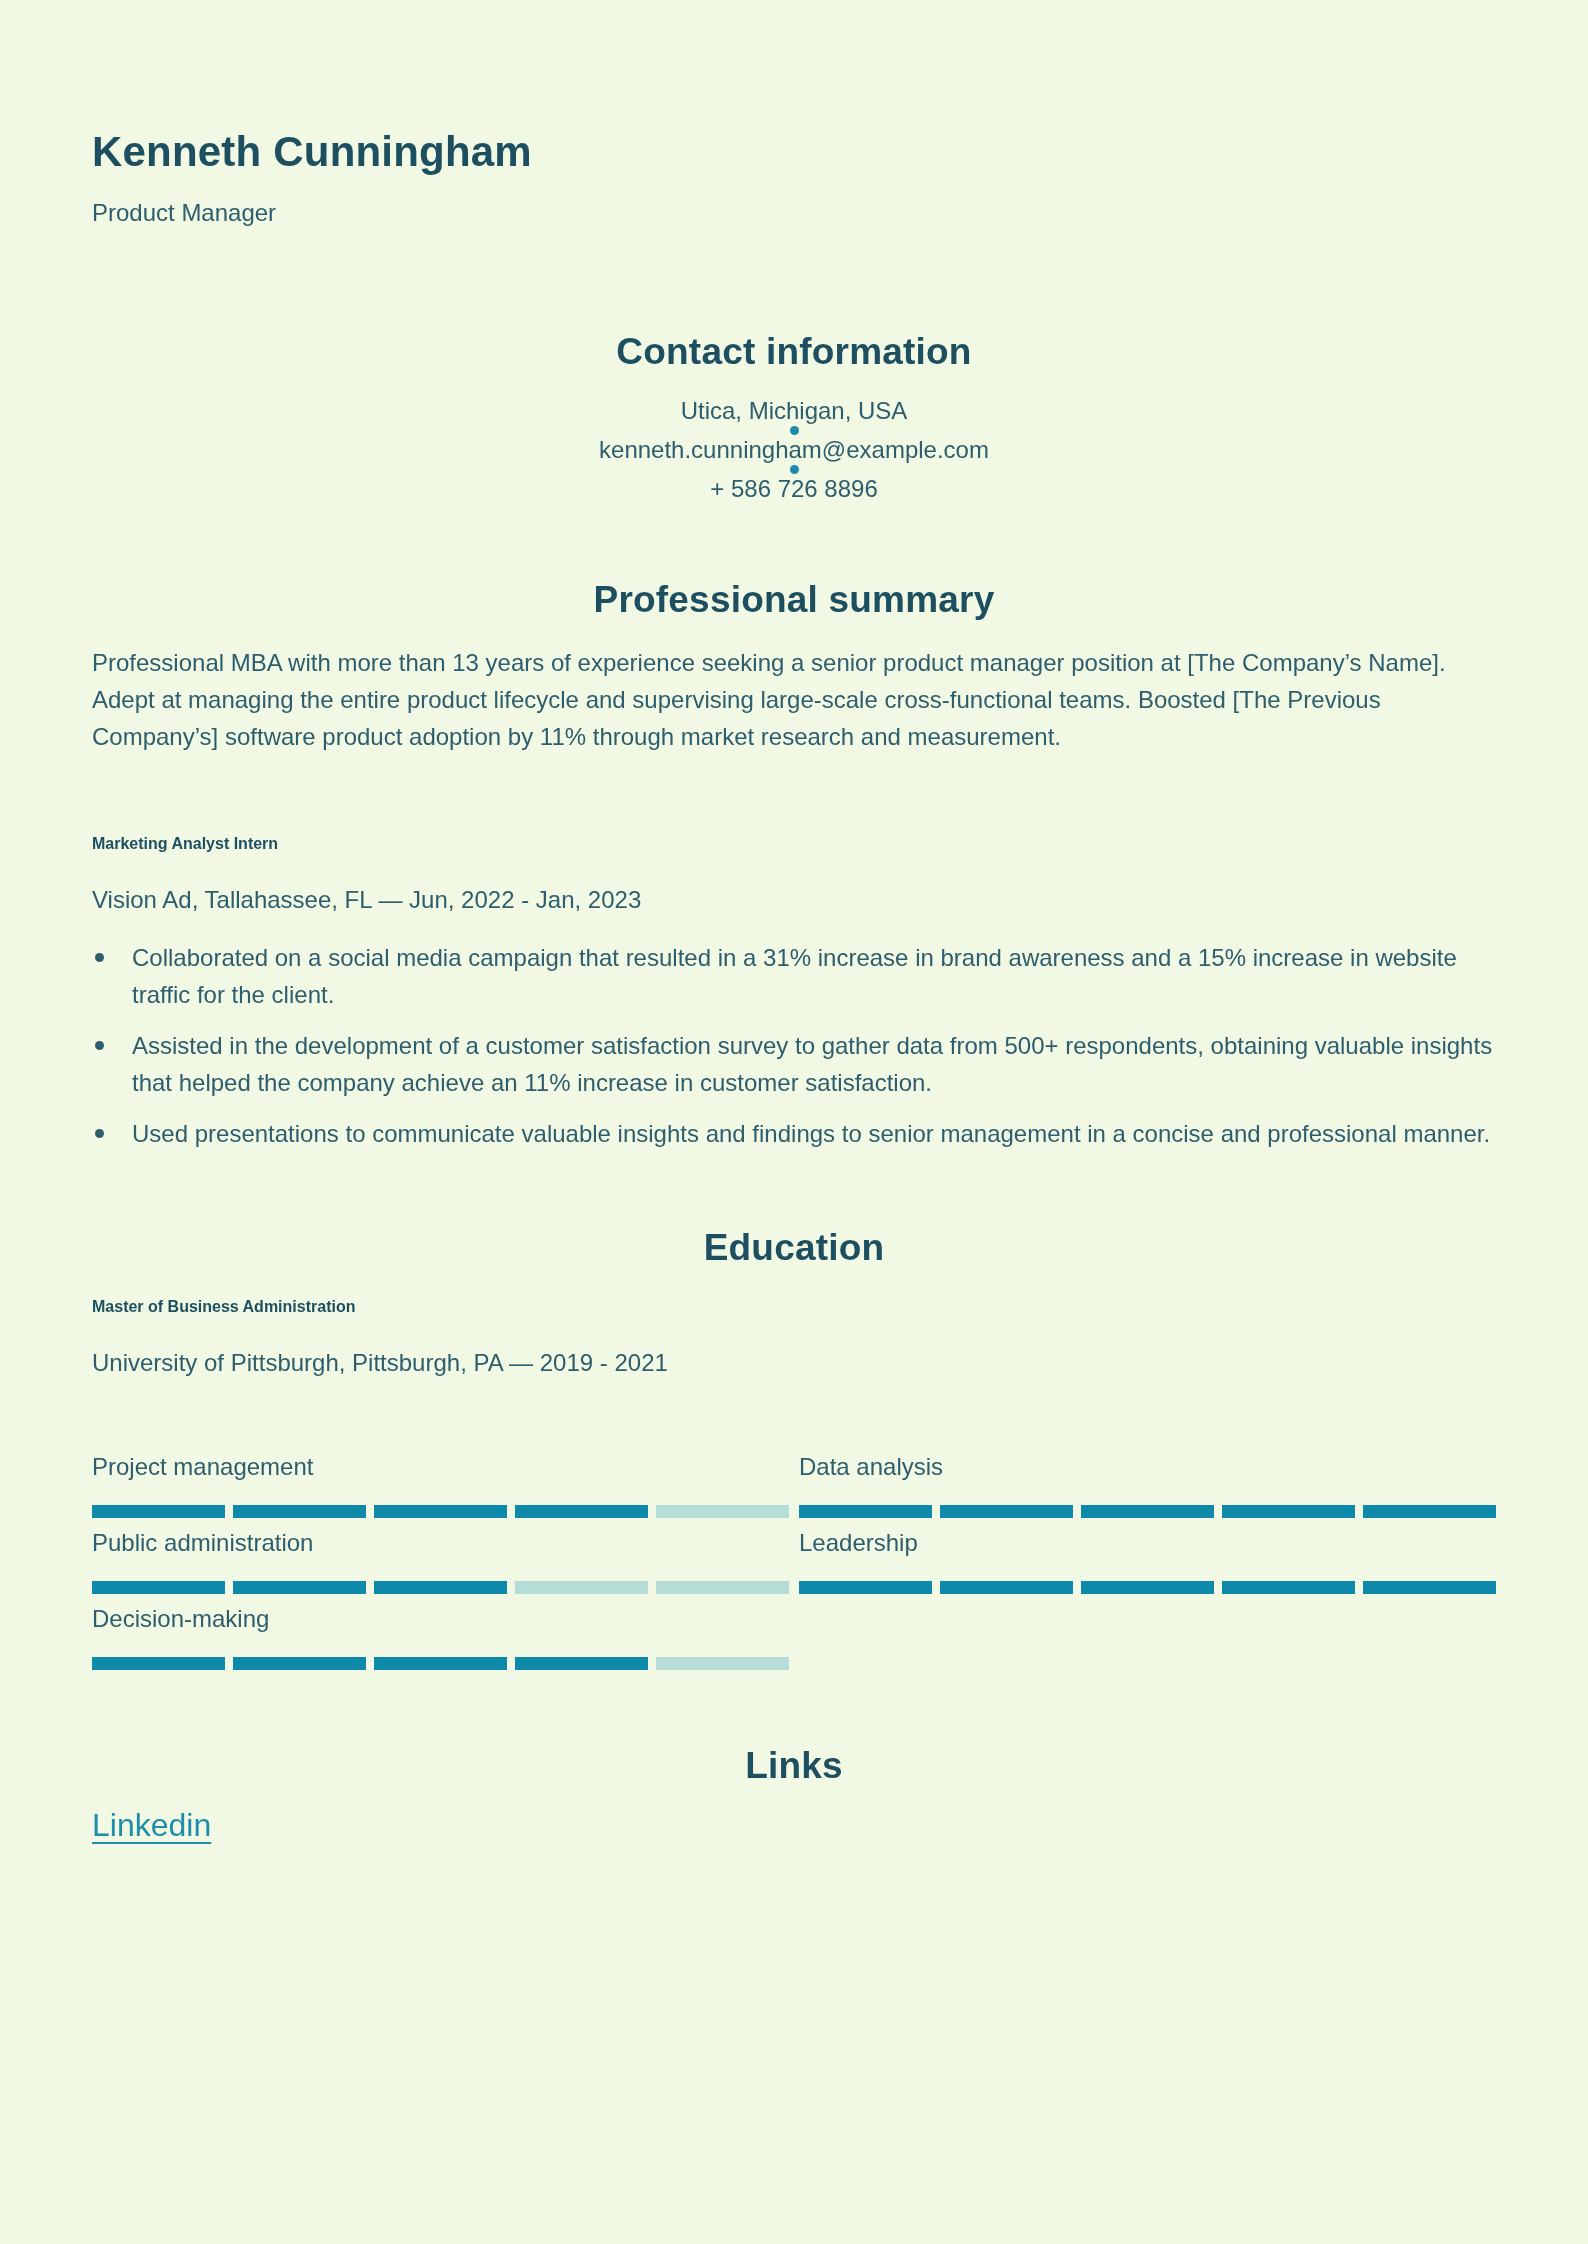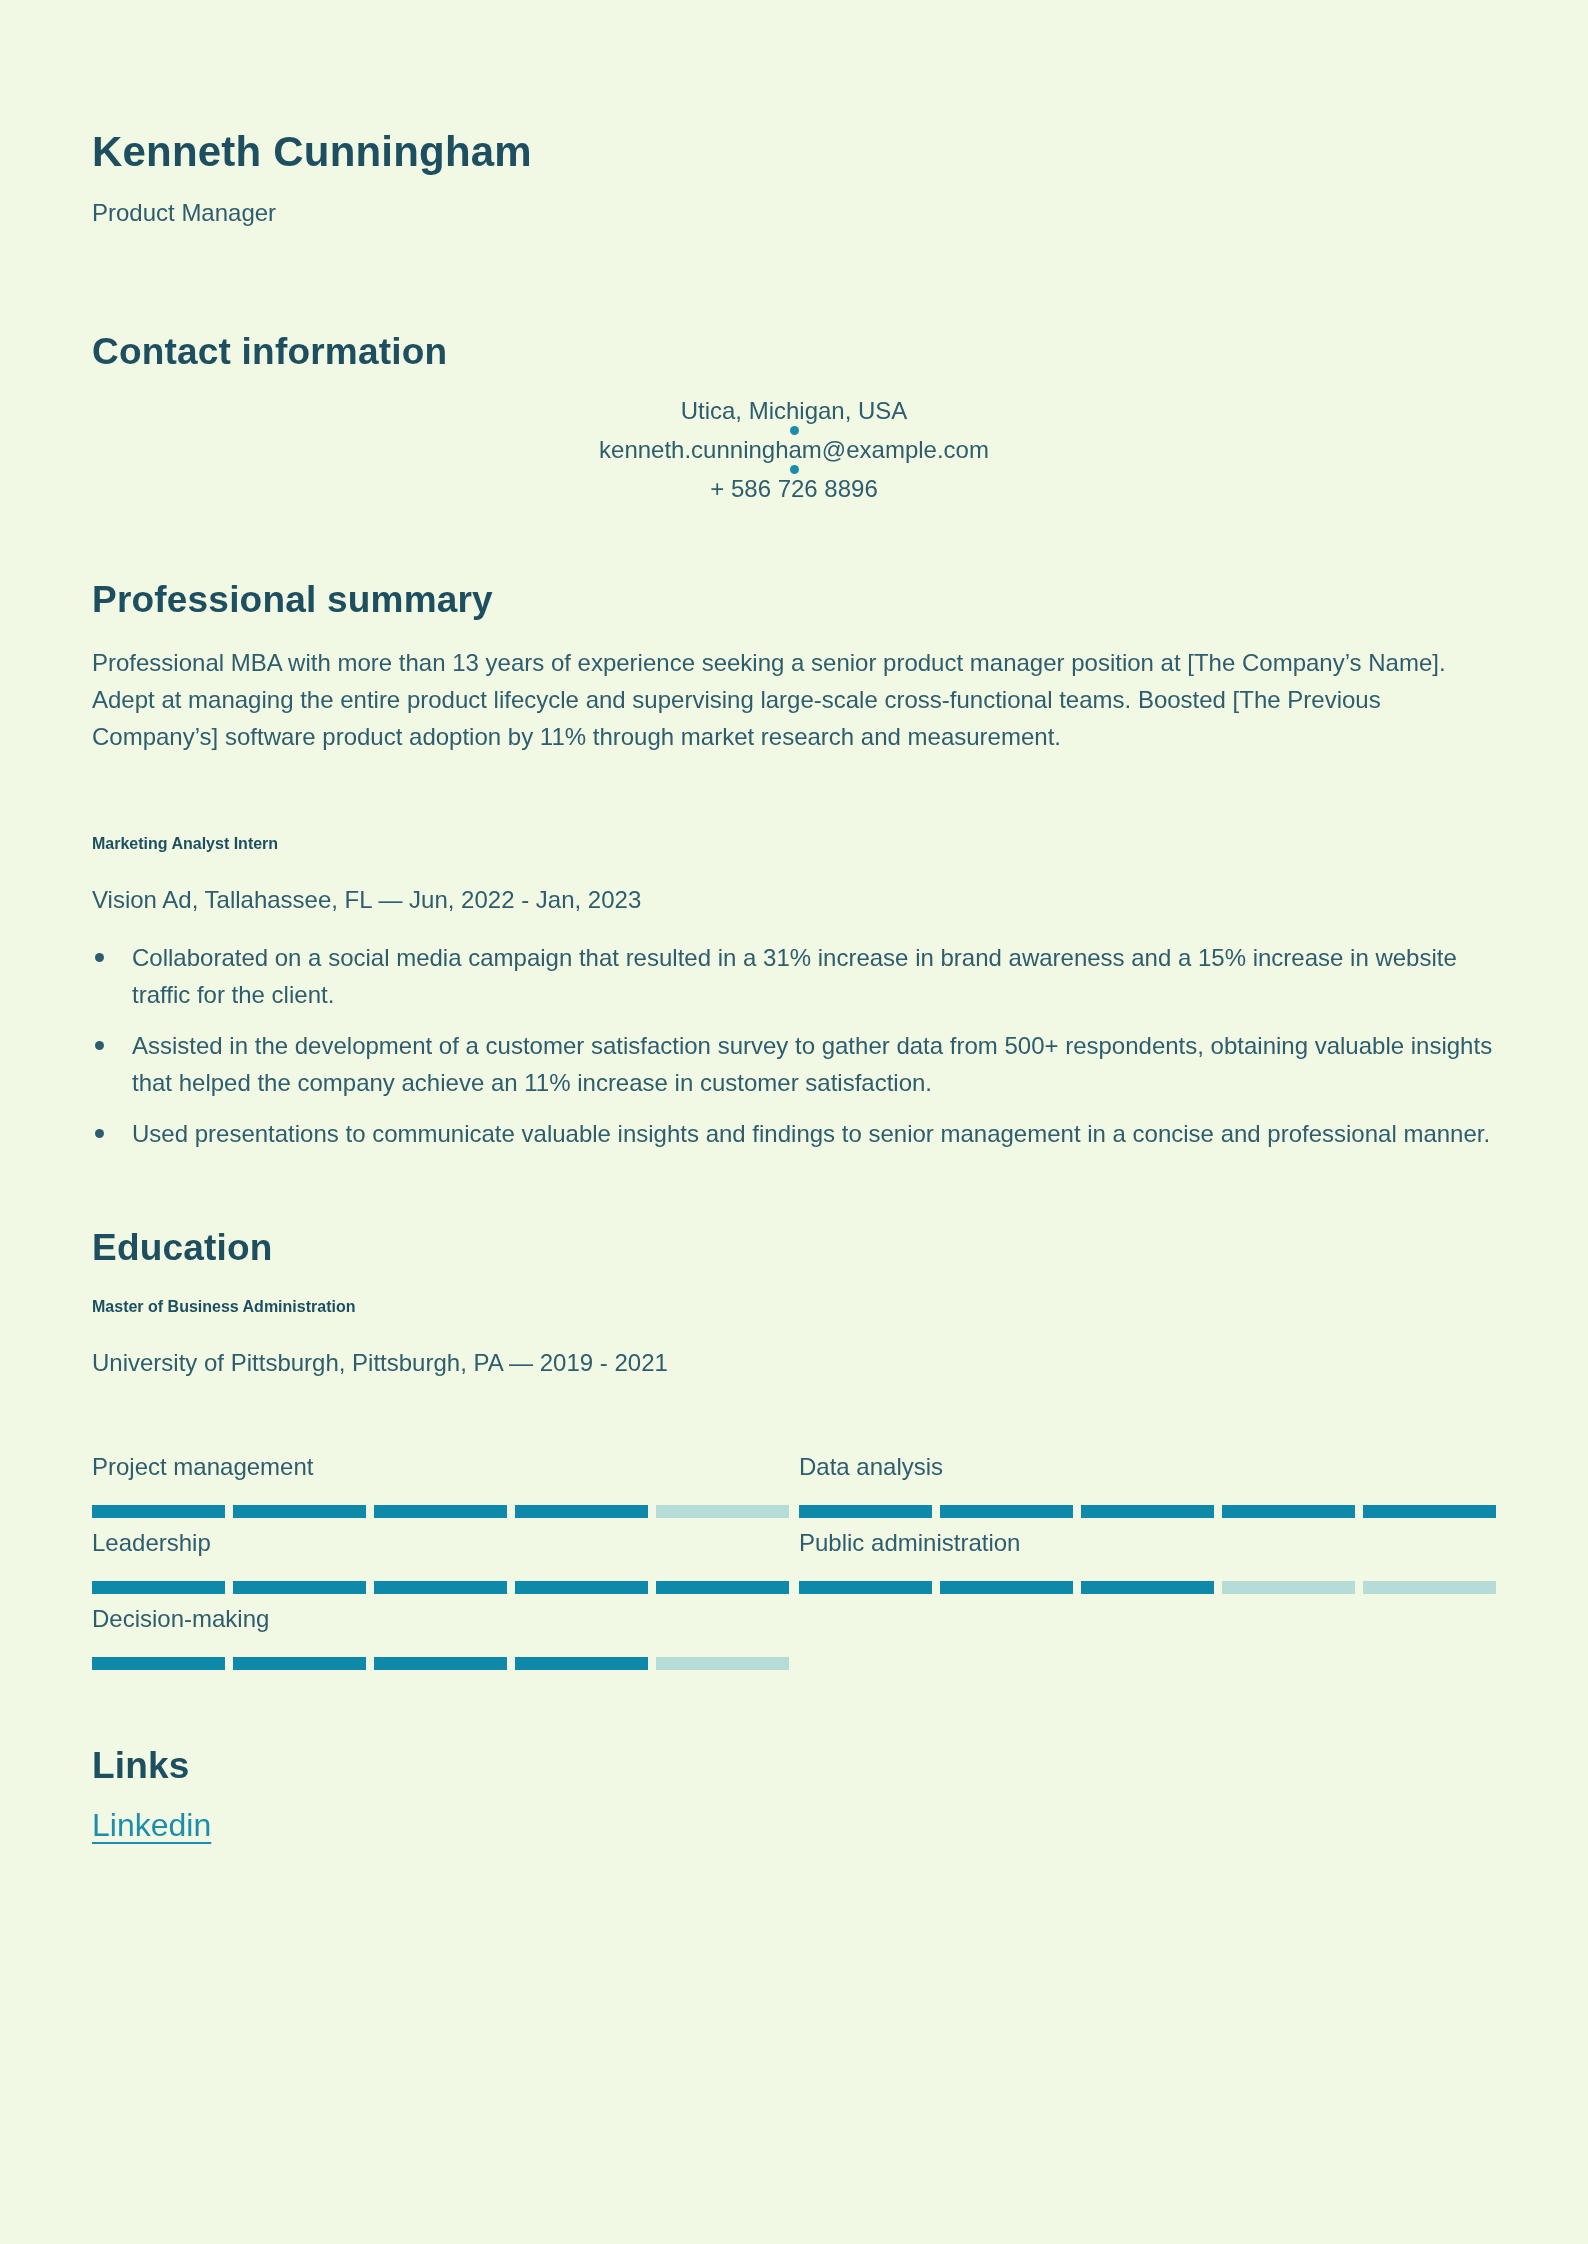--- a/index.html
+++ b/index.html
@@ -41,20 +41,21 @@
     line-height:30px;
     color:var(--body);
   }
   h2{
     margin:0 0 22px 0;
     font-size:37px;
     line-height:44px;
     font-weight:700;
     color:var(--heading);
     letter-spacing:0.2px;
+    text-align:center;
   }
   section{margin-top:74px;}
   section.contact{margin-top:102px;}
 
   .contact-row{
     display:flex;
     align-items:center;
     font-size:24px;
     line-height:30px;
     flex-direction:column;
@@ -199,37 +200,37 @@
         <div class="skill-label">Data analysis</div>
         <div class="skill-bar">
             <span class="seg seg-filled"></span>
             <span class="seg seg-filled"></span>
             <span class="seg seg-filled"></span>
             <span class="seg seg-filled"></span>
             <span class="seg seg-filled"></span>
           </div>
       </div>
       <div class="skill">
+        <div class="skill-label">Public administration</div>
+        <div class="skill-bar">
+            <span class="seg seg-filled"></span>
+            <span class="seg seg-filled"></span>
+            <span class="seg seg-filled"></span>
+            <span class="seg seg-empty"></span>
+            <span class="seg seg-empty"></span>
+          </div>
+      </div>
+      <div class="skill">
         <div class="skill-label">Leadership</div>
         <div class="skill-bar">
             <span class="seg seg-filled"></span>
             <span class="seg seg-filled"></span>
             <span class="seg seg-filled"></span>
             <span class="seg seg-filled"></span>
             <span class="seg seg-filled"></span>
-          </div>
-      </div>
-      <div class="skill">
-        <div class="skill-label">Public administration</div>
-        <div class="skill-bar">
-            <span class="seg seg-filled"></span>
-            <span class="seg seg-filled"></span>
-            <span class="seg seg-filled"></span>
-            <span class="seg seg-empty"></span>
-            <span class="seg seg-empty"></span>
           </div>
       </div>
       <div class="skill">
         <div class="skill-label">Decision-making</div>
         <div class="skill-bar">
             <span class="seg seg-filled"></span>
             <span class="seg seg-filled"></span>
             <span class="seg seg-filled"></span>
             <span class="seg seg-filled"></span>
             <span class="seg seg-empty"></span>

